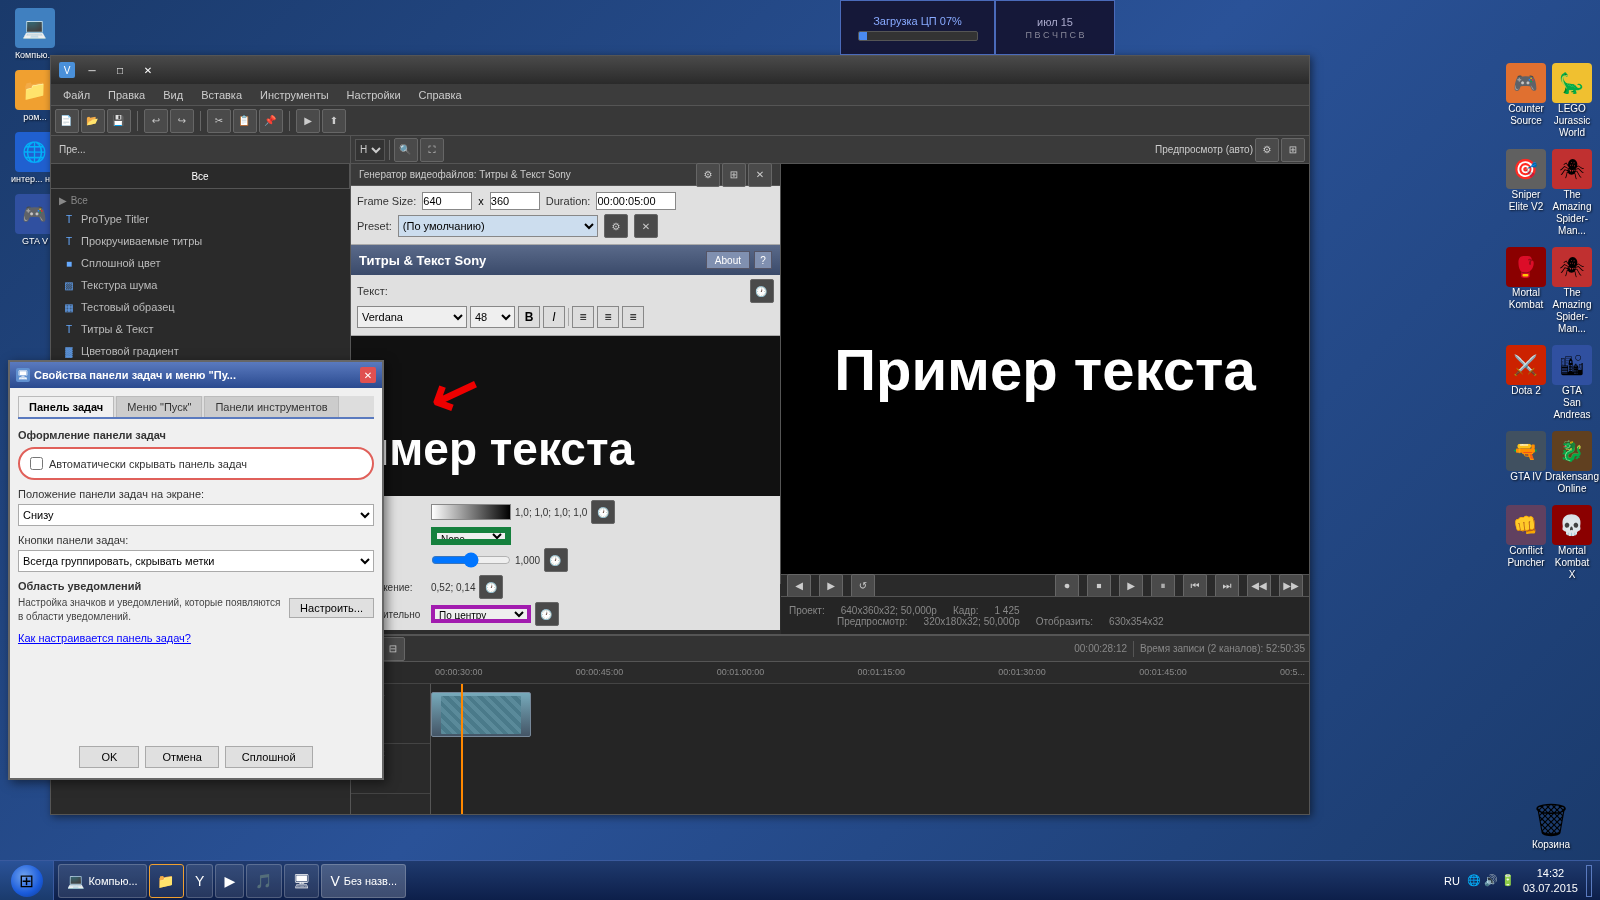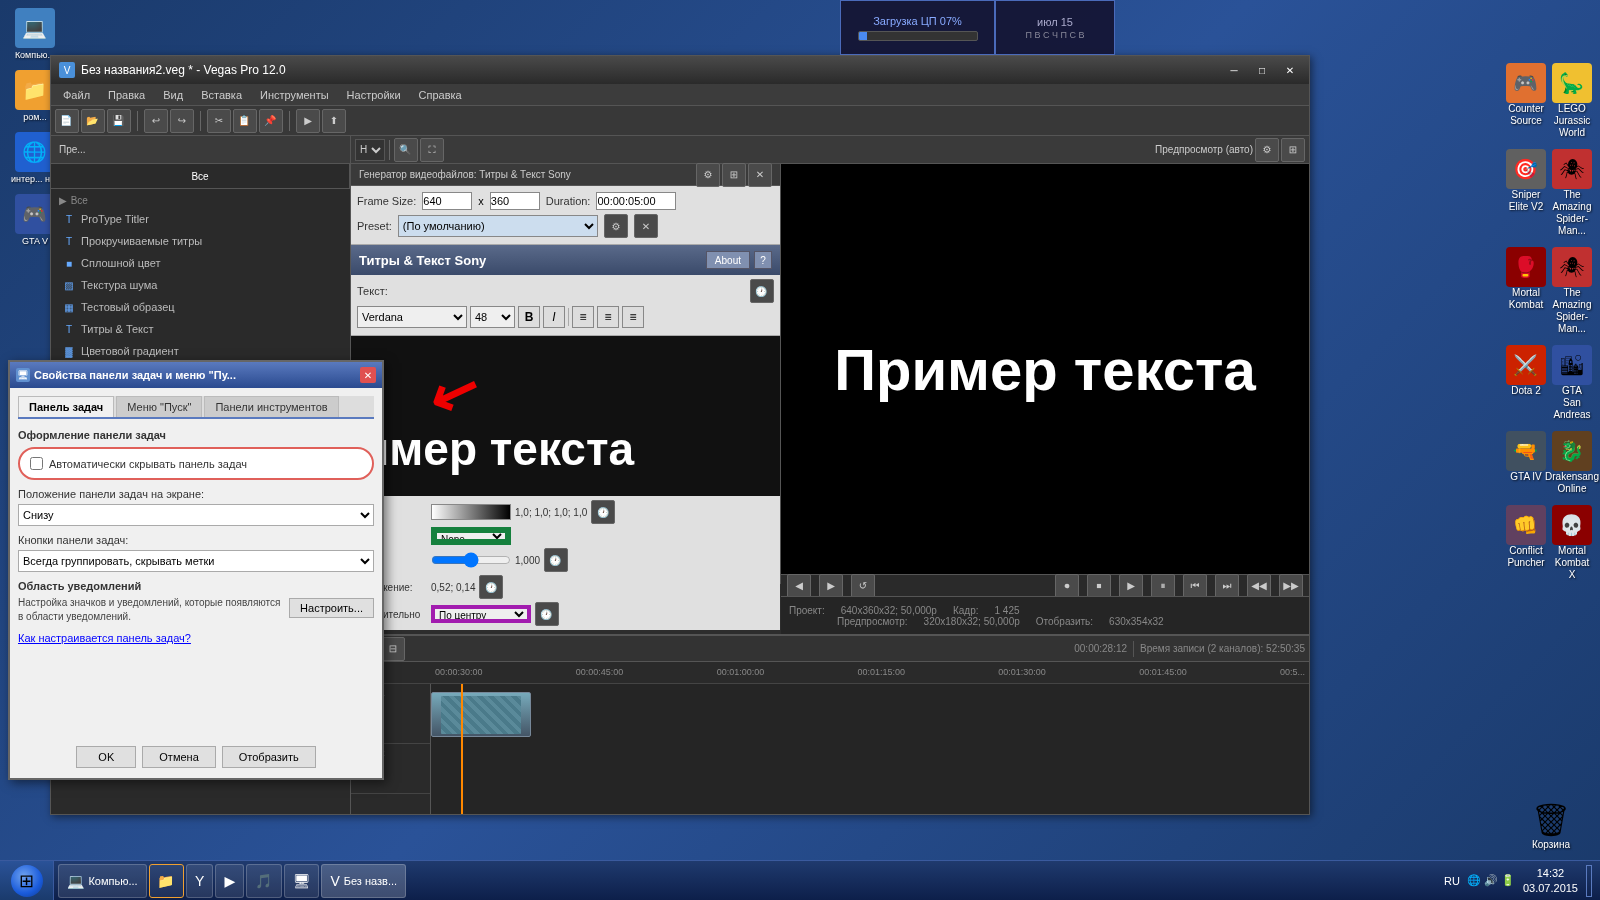--- a/index.html
+++ b/index.html
@@ -577,21 +577,20 @@
 
   <div class="recycle-bin">
     <div style="font-size:32px;">🗑</div>
     <div style="color:#fff;font-size:10px;text-shadow:1px 1px 2px rgba(0,0,0,0.8);">Корзина</div>
   </div>
 
   <div class="vegas-window">
 
     <div class="vegas-titlebar">
       <div style="width:16px;height:16px;background:#4a90d9;border-radius:2px;font-size:10px;display:flex;align-items:center;justify-content:center;color:#fff;">V</div>
-      <div class="vegas-title">Без названия2.veg * - Vegas Pro 12.0</div>
       <div class="win-btn">─</div>
       <div class="win-btn">□</div>
       <div class="win-btn close">✕</div>
     </div>
 
     <div class="vegas-menubar">
       <div class="menu-item">Файл</div>
       <div class="menu-item">Правка</div>
       <div class="menu-item">Вид</div>
       <div class="menu-item">Вставка</div>
@@ -920,21 +919,21 @@
         <div style="display:flex;gap:8px;align-items:flex-start;">
           <div class="notification-desc" style="flex:1;">Настройка значков и уведомлений, которые появляются в области уведомлений.</div>
           <button class="notification-btn">Настроить...</button>
         </div>
       </div>
       <a class="dialog-link">Как настраивается панель задач?</a>
     </div>
     <div class="dialog-buttons">
       <button class="dialog-btn">OK</button>
       <button class="dialog-btn">Отмена</button>
-      <button class="dialog-btn">Отобразить</button>
+      <button class="dialog-btn">Сплошной</button>
     </div>
   </div>
 
   <div class="taskbar">
     <div class="start-btn">
       <div class="start-orb">⊞</div>
     </div>
     <div class="taskbar-items">
       <div class="taskbar-item">
         <div style="font-size:14px;">💻</div>

